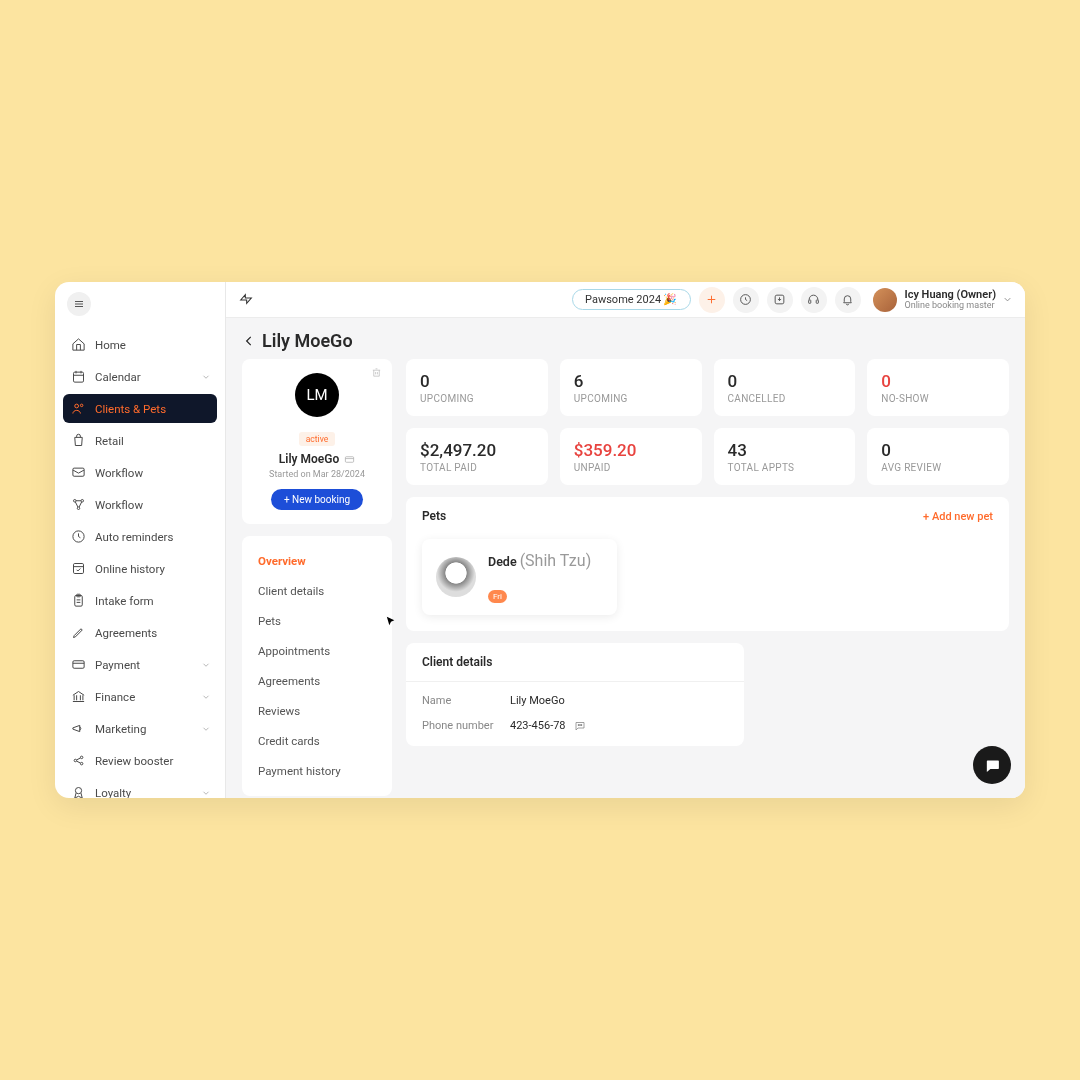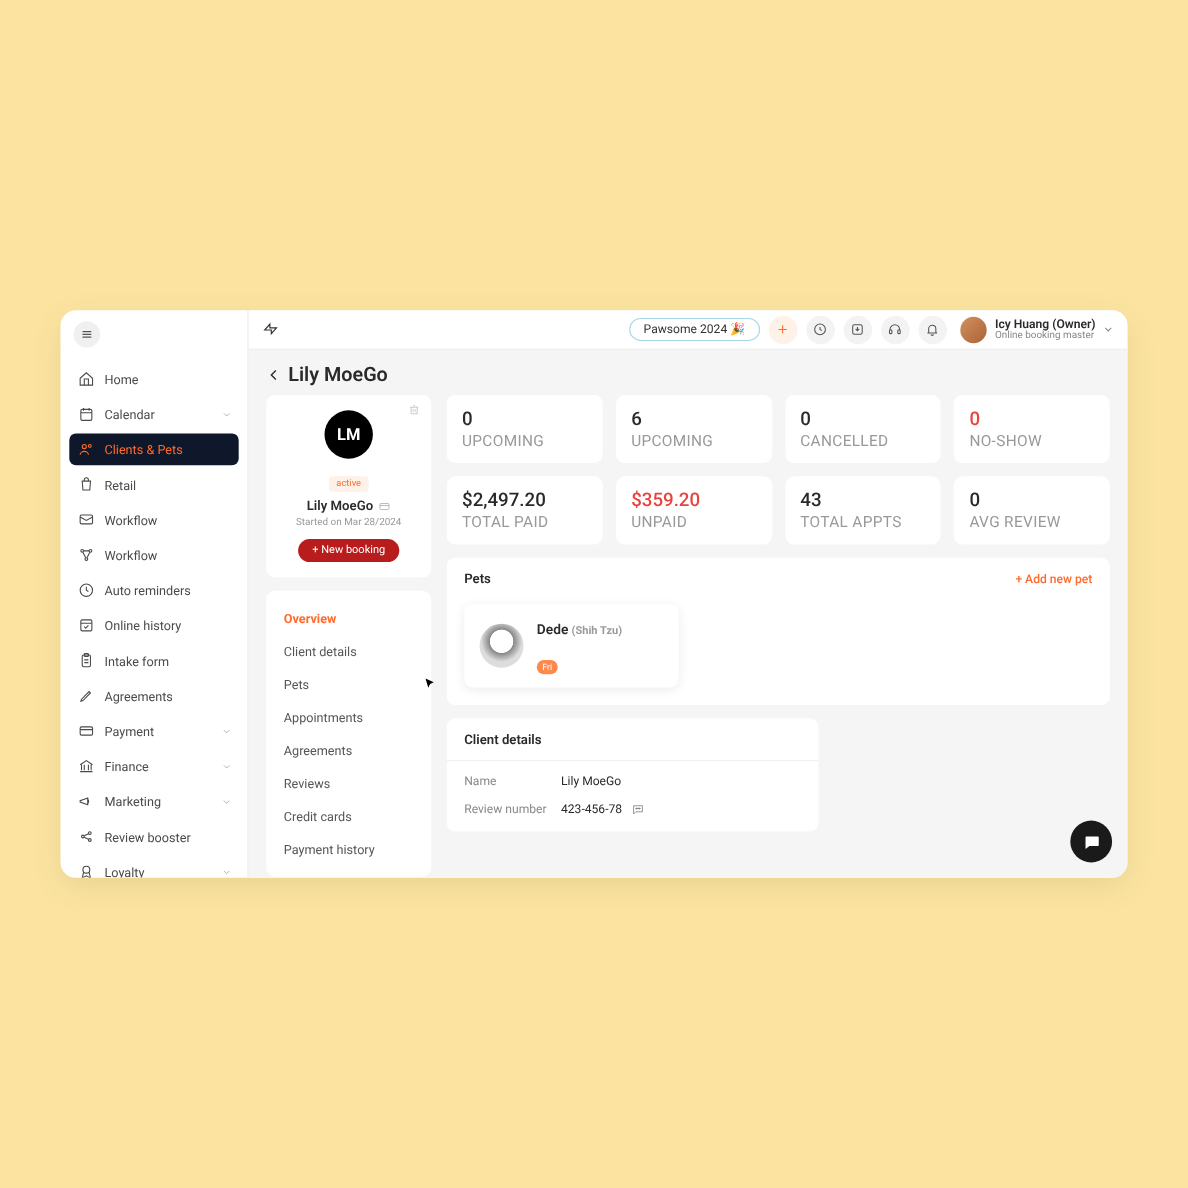--- a/index.html
+++ b/index.html
@@ -27,43 +27,43 @@
 .user-sub{font-size:9px;color:#888}
 .user-chev{width:11px;height:11px;stroke:#888;margin-left:6px}
 .page-head{padding:12px 16px 8px;display:flex;align-items:center}
 .back-chev{width:14px;height:14px;stroke:#2a2a2a;margin-right:6px;stroke-width:2.2}
 .page-title{font-size:18px;font-weight:600;color:#2a2a2a}
 .content{display:flex;padding:0 16px 16px;gap:14px;flex:1;overflow:hidden}
 .leftcol{width:150px;display:flex;flex-direction:column;gap:12px}
 .card{background:#fff;border-radius:8px}
 .profile{padding:14px 12px;text-align:center;position:relative}
 .archive-ico{position:absolute;top:8px;right:10px;width:11px;height:11px;stroke:#bbb}
-.avatar{width:44px;height:44px;border-radius:50%;background:#000;color:#fff;display:flex;align-items:center;justify-content:center;font-size:15px;font-weight:700;margin:0 auto 10px}
+.avatar{width:44px;height:44px;border-radius:50%;background:#000;color:#fff;display:flex;align-items:center;justify-content:center;font-size:15px;font-weight:400;margin:0 auto 10px}
 .badge-active{display:inline-block;background:#fdf1e8;color:#ff6b2c;font-size:8.5px;padding:2px 7px;border-radius:3px;margin-bottom:6px}
 .profile-name-row{display:flex;align-items:center;justify-content:center;gap:5px}
 .profile-name{font-size:12px;font-weight:600;color:#2a2a2a}
 .card-ico{width:11px;height:11px;stroke:#aaa}
 .started{font-size:9px;color:#999;margin-top:3px}
-.new-booking{background:#b91c1c;color:#fff;border:none;border-radius:14px;padding:5px 13px;font-size:10px;margin-top:10px;cursor:pointer}
+.new-booking{background:#1d4ed8;color:#fff;border:none;border-radius:14px;padding:5px 13px;font-size:10px;margin-top:10px;cursor:pointer}
 .tabs{padding:10px 0}
 .tab{padding:8px 16px;font-size:11.5px;color:#555;cursor:pointer}
 .tab.active{color:#ff6b2c;font-weight:700}
 .rightcol{flex:1;display:flex;flex-direction:column;gap:12px;overflow:hidden}
 .stats{display:grid;grid-template-columns:repeat(4,1fr);gap:12px}
 .stat{background:#fff;border-radius:8px;padding:12px 14px}
 .stat-val{font-size:17px;font-weight:500;color:#2a2a2a}
 .stat-val.red{color:#e8433f}
-.stat-label{font-size:14px;color:#999;letter-spacing:.3px;margin-top:2px}
+.stat-label{font-size:10px;color:#999;letter-spacing:.3px;margin-top:2px}
 .section{background:#fff;border-radius:8px}
 .sec-head{display:flex;justify-content:space-between;align-items:center;padding:12px 16px;font-size:12px;font-weight:600;color:#2a2a2a}
 .add-pet{color:#ff6b2c;font-size:11px;font-weight:500;cursor:pointer}
 .pet-card{margin:4px 16px 16px;border-radius:8px;box-shadow:0 2px 10px rgba(0,0,0,.08);padding:12px 14px;display:flex;align-items:center;width:195px}
 .pet-img{width:40px;height:40px;border-radius:50%;background:radial-gradient(circle at 50% 40%,#fff 33%,#888 35%,#ddd 60%);margin-right:12px}
 .pet-name{font-size:12.5px;font-weight:600;color:#2a2a2a}
-.pet-breed{font-size:10px;color:#999;font-weight:700;margin-left:3px}
+.pet-breed{font-size:16px;color:#999;font-weight:400;margin-left:3px}
 .pet-badge{display:inline-block;background:#ff884d;color:#fff;font-size:8px;padding:2px 5px;border-radius:7px;margin-top:20px}
 .row2{display:flex;gap:12px}
 .client-details{flex:.56}
 .tags-box{flex:.44}
 .sec-body{padding:0 16px 14px}
 .detail-row{display:flex;padding-top:12px;font-size:11px}
 .detail-label{width:88px;color:#888}
 .detail-value{color:#2a2a2a}
 .phone-ico{width:12px;height:12px;stroke:#888;margin-left:8px;vertical-align:middle}
 .tag-chip{display:inline-block;background:#ececec;color:#555;font-size:10.5px;padding:5px 10px;border-radius:4px}
@@ -355,21 +355,21 @@
             <div class="sec-head">
                 <span>Client details</span>
               </div>
             <hr class="sep">
             <div class="sec-body" id="client-rows">
                 <div class="detail-row">
                   <div class="detail-label">Name</div>
                   <div class="detail-value">Lily MoeGo</div>
                 </div>
                 <div class="detail-row">
-                  <div class="detail-label">Review number</div>
+                  <div class="detail-label">Phone number</div>
                   <div class="detail-value">423-456-78<svg class="phone-ico" viewBox="0 0 24 24" fill="none" stroke-width="1.6">
                       <path d="M4 5h16v11H8l-4 4z"></path>
                       <circle cx="9" cy="10" r="1" fill="currentColor"></circle>
                       <circle cx="12" cy="10" r="1" fill="currentColor"></circle>
                       <circle cx="15" cy="10" r="1" fill="currentColor"></circle>
                     </svg></div>
                 </div>
               </div>
           </div>
         </div>

